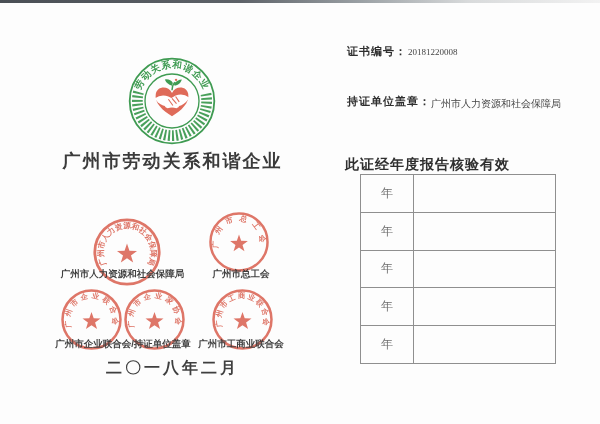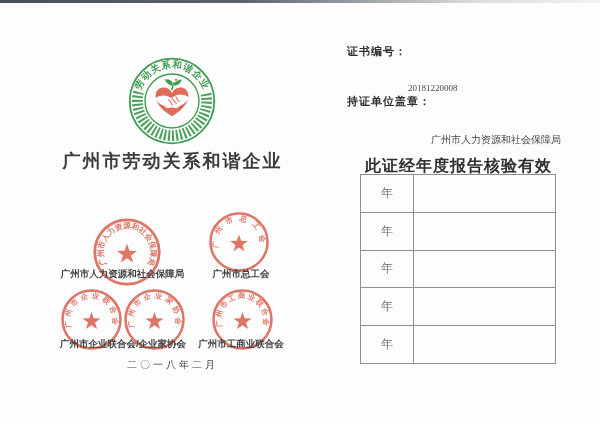--- a/index.html
+++ b/index.html
@@ -34,31 +34,31 @@
   .title-2{position:absolute;left:0;top:184px;width:345px;text-align:center;
     font-size:22px;font-weight:bold;letter-spacing:2px;color:var(--text-dark);}
 
   .seal{position:absolute;opacity:.92;}
   .seal-ring{fill:none;stroke:var(--seal-red);stroke-width:4;}
   .seal-star{fill:var(--seal-red);}
   .seal-text{fill:var(--seal-red);font-weight:bold;}
   .seal-label{position:absolute;font-size:9.5px;font-weight:bold;color:#3f3f3f;
     text-align:center;white-space:nowrap;z-index:5;}
   .date-line{position:absolute;left:0;top:358px;width:345px;text-align:center;
-    font-size:10px;font-weight:normal;letter-spacing:3px;color:#3f3f3f;}
+    font-size:16px;font-weight:bold;letter-spacing:3px;color:#3f3f3f;}
 
   
   .field-label{position:absolute;font-size:11px;font-weight:bold;color:#2f2f2f;letter-spacing:1px;}
-  .field-value{position:absolute;font-family:"Liberation Serif",serif;color:#444;margin-top:36px;}
+  .field-value{position:absolute;font-family:"Liberation Serif",serif;color:#444;}
   .cert-no-label{left:347px;top:44px;text-align:right;}
   .cert-no-value{left:408px;top:47px;font-size:9px;}
   .holder-label{left:347px;top:94px;text-align:right;}
   .holder-value{left:431px;top:97px;font-size:10px;}
-  .validity-note{position:absolute;left:345px;top:156px;font-size:16px;font-weight:bold;
-    letter-spacing:1px;color:#2f2f2f;margin-left:20px;}
+  .validity-note{position:absolute;left:345px;top:156px;font-size:14px;font-weight:bold;
+    letter-spacing:1px;color:#2f2f2f;}
   .year-table{position:absolute;left:360px;top:174px;width:196px;height:190px;
     border:1px solid var(--table-border);box-sizing:border-box;display:flex;flex-direction:column;}
   .year-row{flex:1;display:flex;border-bottom:1px solid var(--table-border);}
   .year-row:last-child{border-bottom:none;}
   .year-cell{width:52px;border-right:1px solid var(--table-border);display:flex;
     align-items:center;justify-content:center;font-size:12px;color:#6e6e6e;}
   .blank-cell{flex:1;}
 </style>
 </head>
 <body>
@@ -141,21 +141,21 @@
     <circle class="seal-ring" cx="50" cy="50" r="46"></circle>
     <defs>
         <path id="sealArcE" d="M 22.1,69.5 A 34,34 0 1 1 77.9,69.5"></path>
       </defs>
     <text class="seal-text" font-size="11.5" letter-spacing="3">
       <textPath href="#sealArcE" startOffset="50%" text-anchor="middle">广州市工商业联合会</textPath>
     </text>
     <polygon class="seal-star" points="50,38 53.5,48.1 64.3,48.4 55.7,54.9 58.8,65.1 50,59 41.2,65.1 44.3,54.9 35.7,48.4 46.5,48.1"></polygon>
   </svg>
 
-  <div class="seal-label" style="left:52px;top:338px;width:142px">广州市企业联合会/企业家协会</div>
+  <div class="seal-label" style="left:52px;top:338px;width:142px">广州市企业联合会/持证单位盖章</div>
   <div class="seal-label" style="left:195px;top:338px;width:92px">广州市工商业联合会</div>
 
   <div class="date-line">二〇一八年二月</div>
 
   <div class="field-label cert-no-label">证书编号：</div>
   <div class="field-value cert-no-value">20181220008</div>
 
   <div class="field-label holder-label">持证单位盖章：</div>
   <div class="field-value holder-value">广州市人力资源和社会保障局</div>
 

